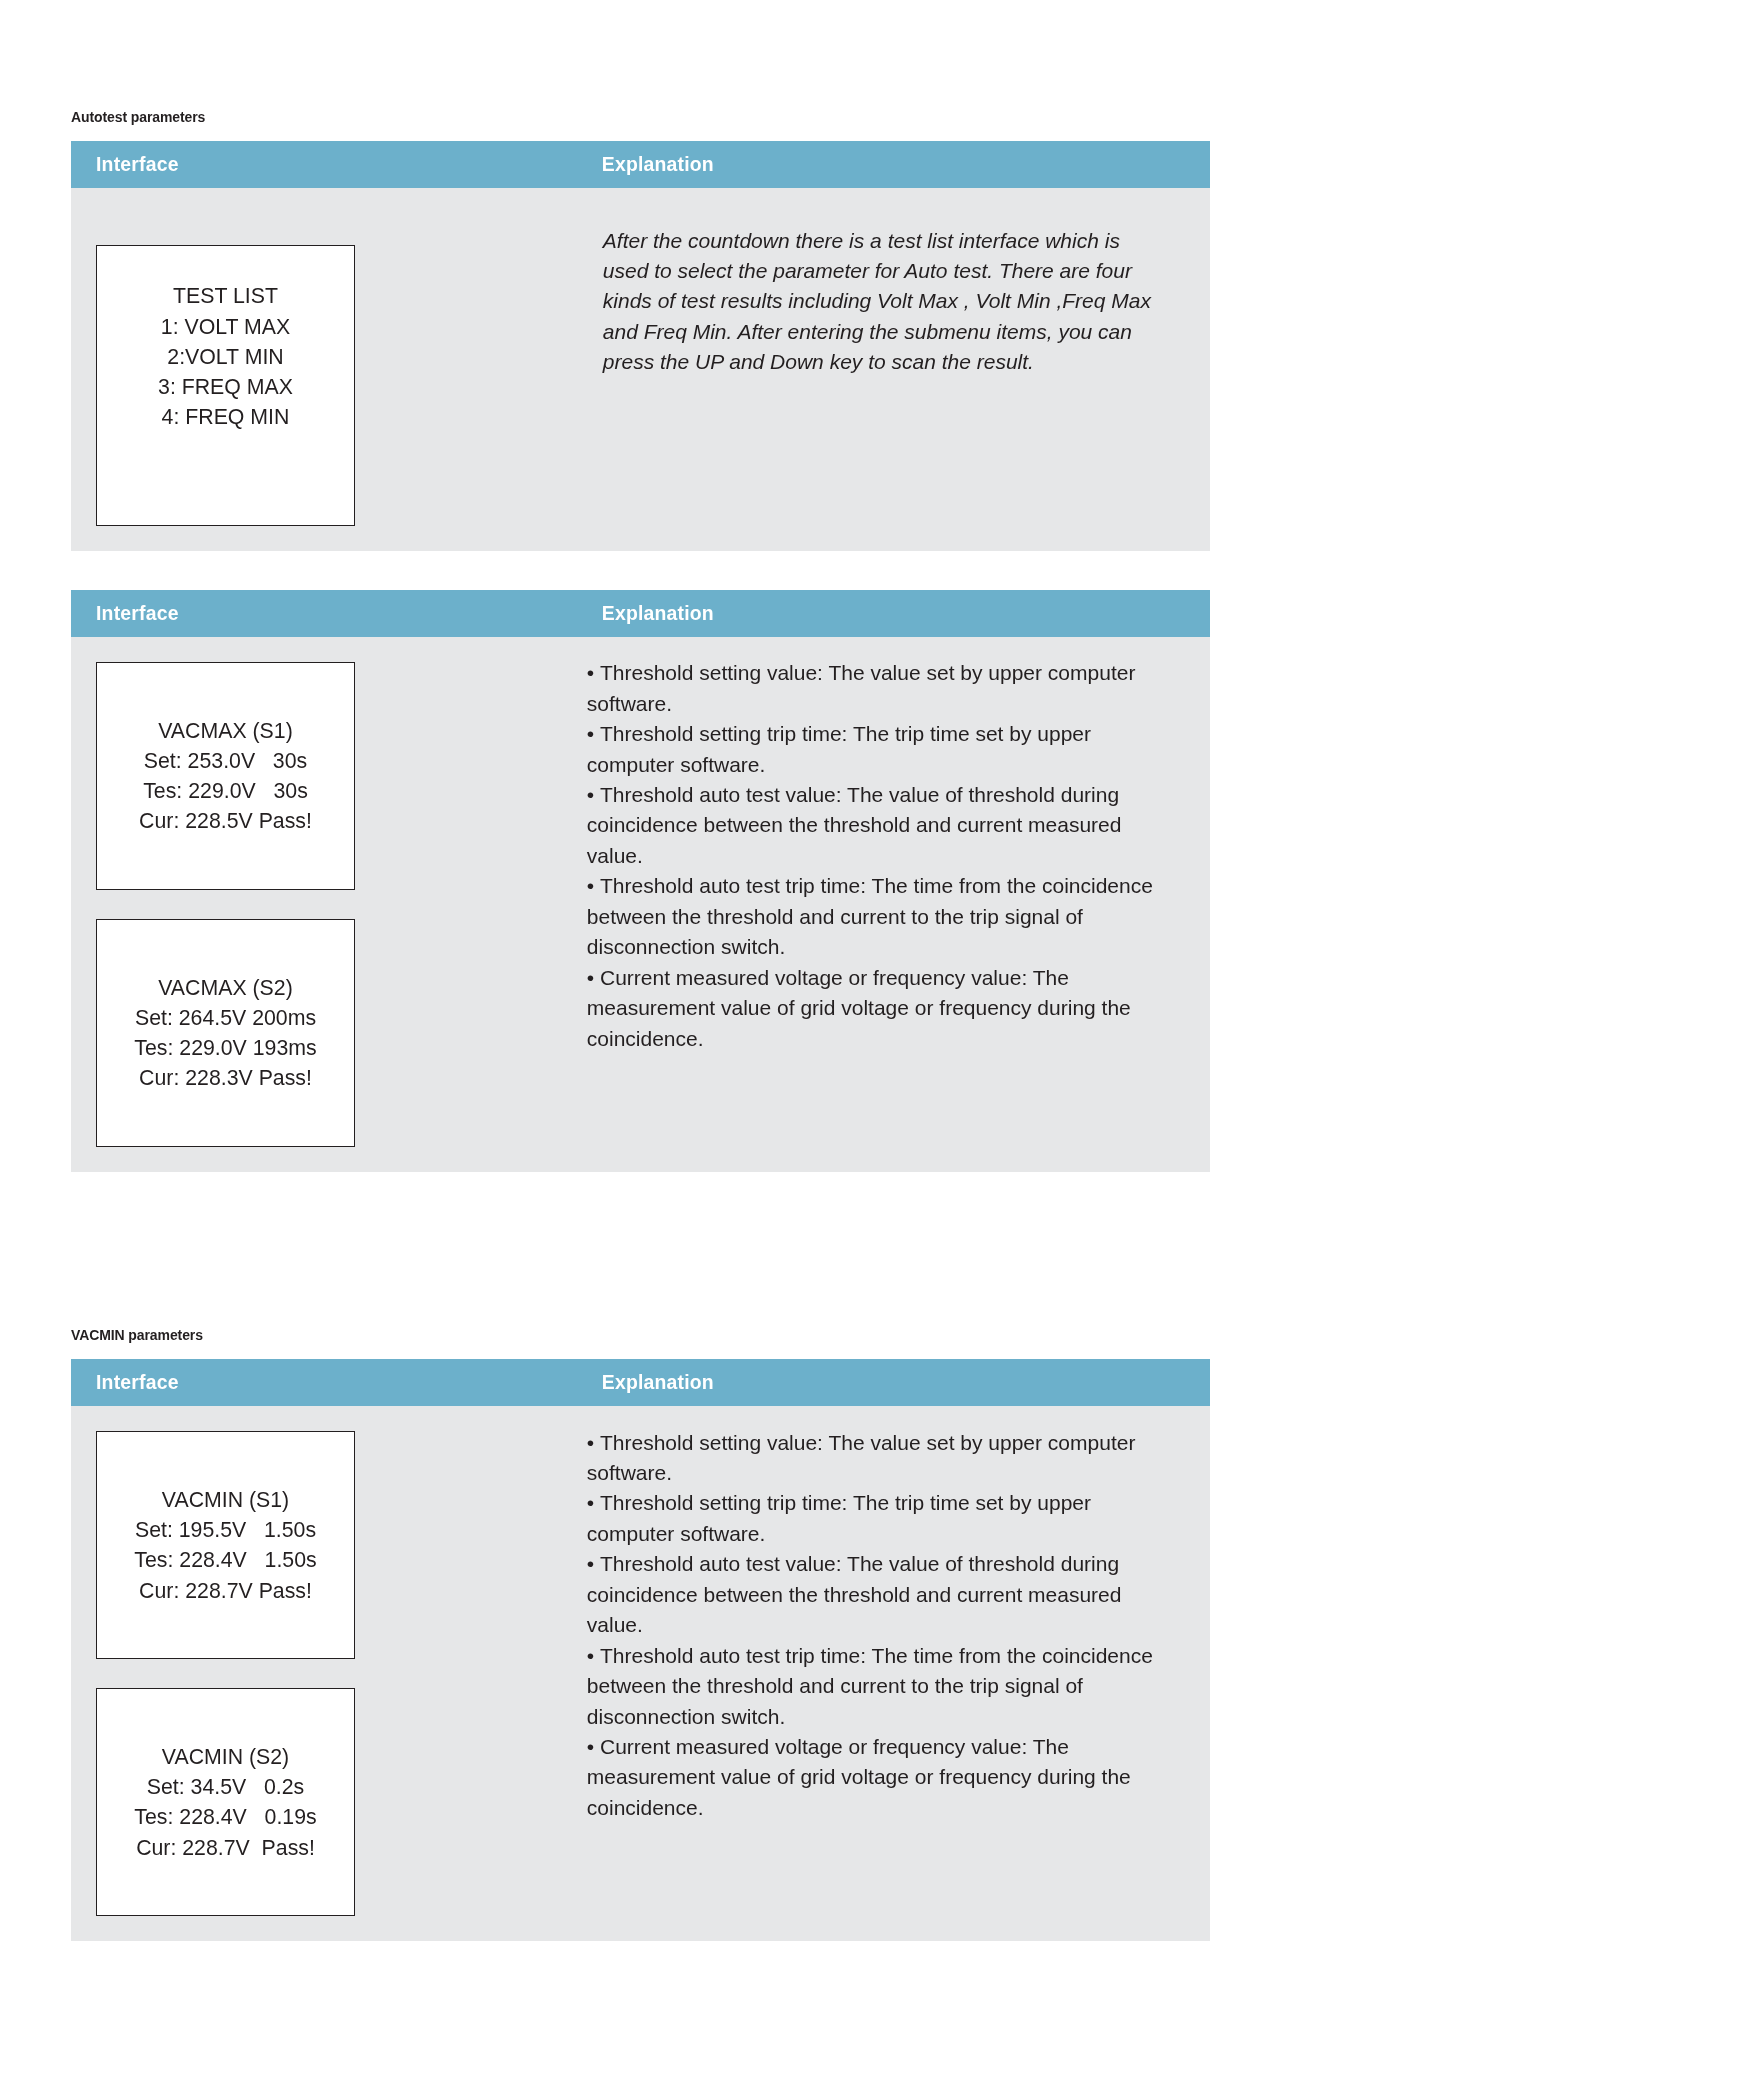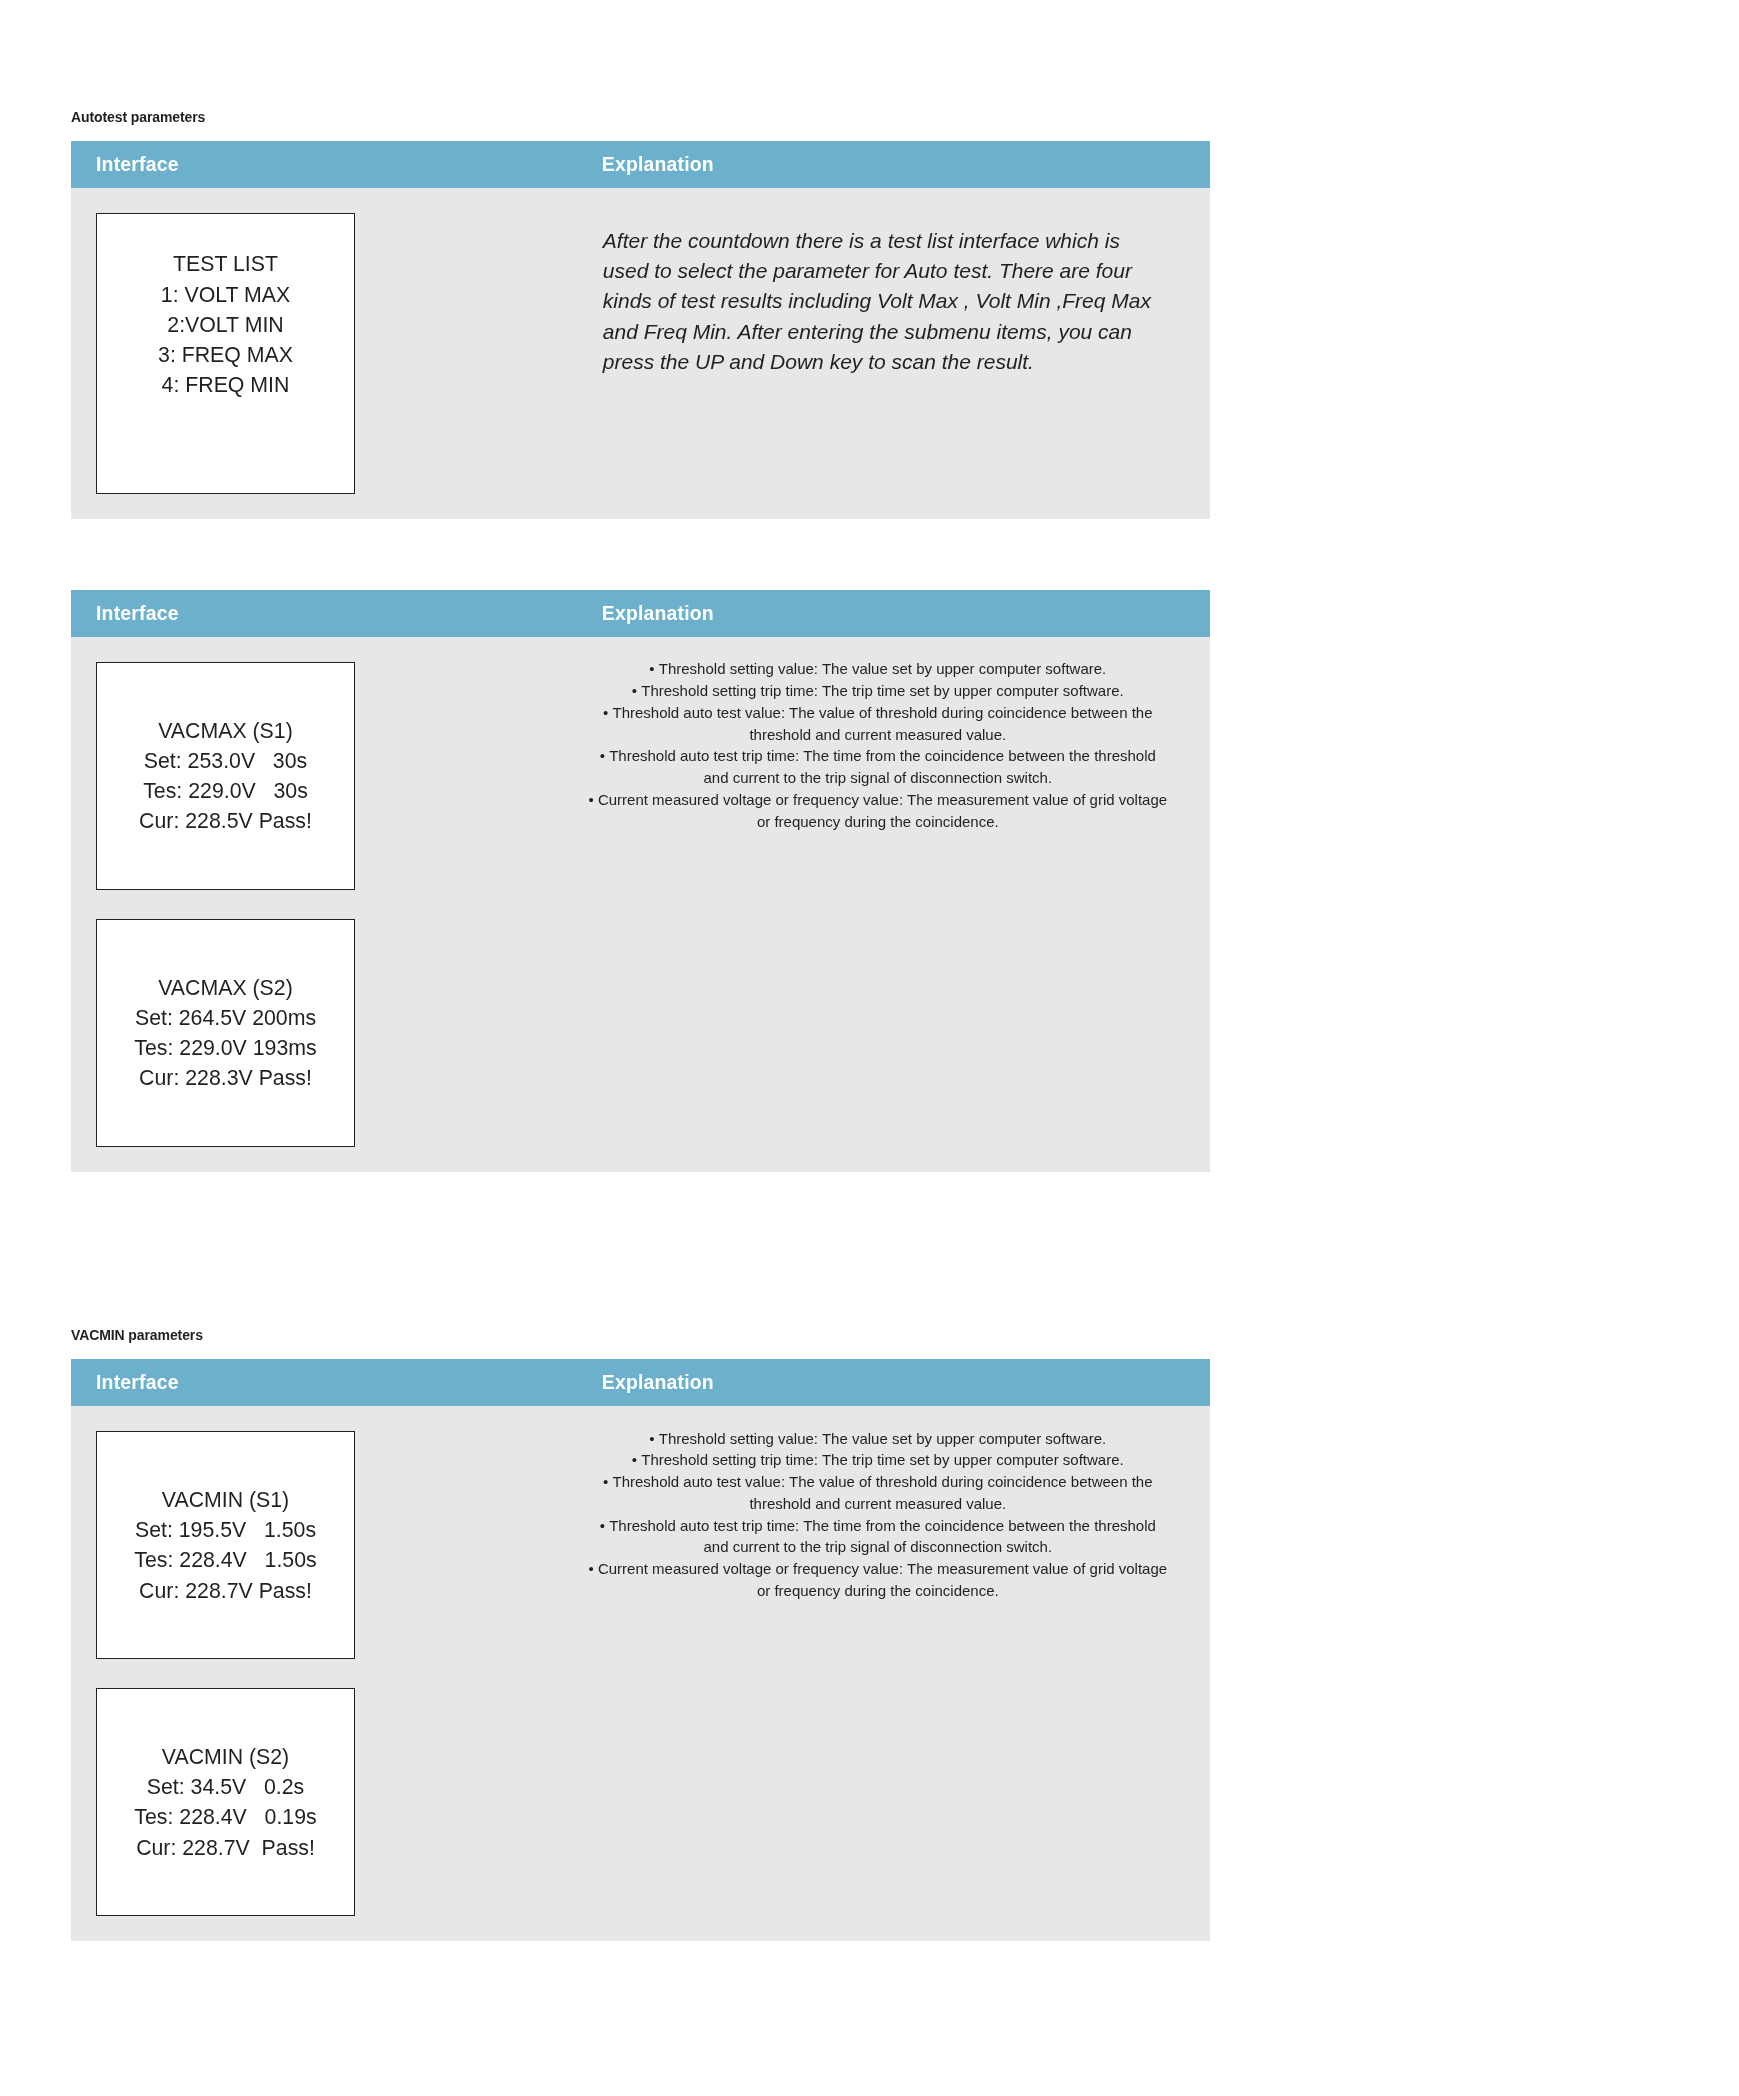--- a/index.html
+++ b/index.html
@@ -98,21 +98,21 @@
     justify-content: center;
     height: 100%;
   }
   .lcd-line {
     font-size: 21.3px;
     line-height: 1.42;
     white-space: pre;
     color: #231f20;
   }
 
-  .lcd.testlist { height: 281px; }
+  .lcd.testlist { height: 281px; margin-top: 32px; }
   .lcd.testlist .lcd-inner { justify-content: flex-start; padding-top: 35px; }
 
   .lcd.readout { height: 228px; }
   .lcd.readout .lcd-inner { justify-content: center; border-radius: 12px; }
 
   .lcd-gap { height: 29px; }
 
   .expl-para {
     font-family: "Liberation Sans", sans-serif;
     font-size: 21px;
@@ -123,27 +123,26 @@
     font-style: italic;
   }
 
   .expl-list {
     margin: 0;
     padding: 0;
     list-style: none;
   }
   .expl-list li {
     font-family: "Liberation Sans", sans-serif;
-    font-size: 15px;
+    font-size: 21px;
     line-height: 1.45;
     color: #231f20;
     margin: 0;
     max-width: 582px;
     text-indent: 0;
-    text-align: center;
   }
   .expl-list li::before {
     content: "\2022\00a0";
   }
 </style>
 </head>
 <body>
 
 <div class="page">
 

